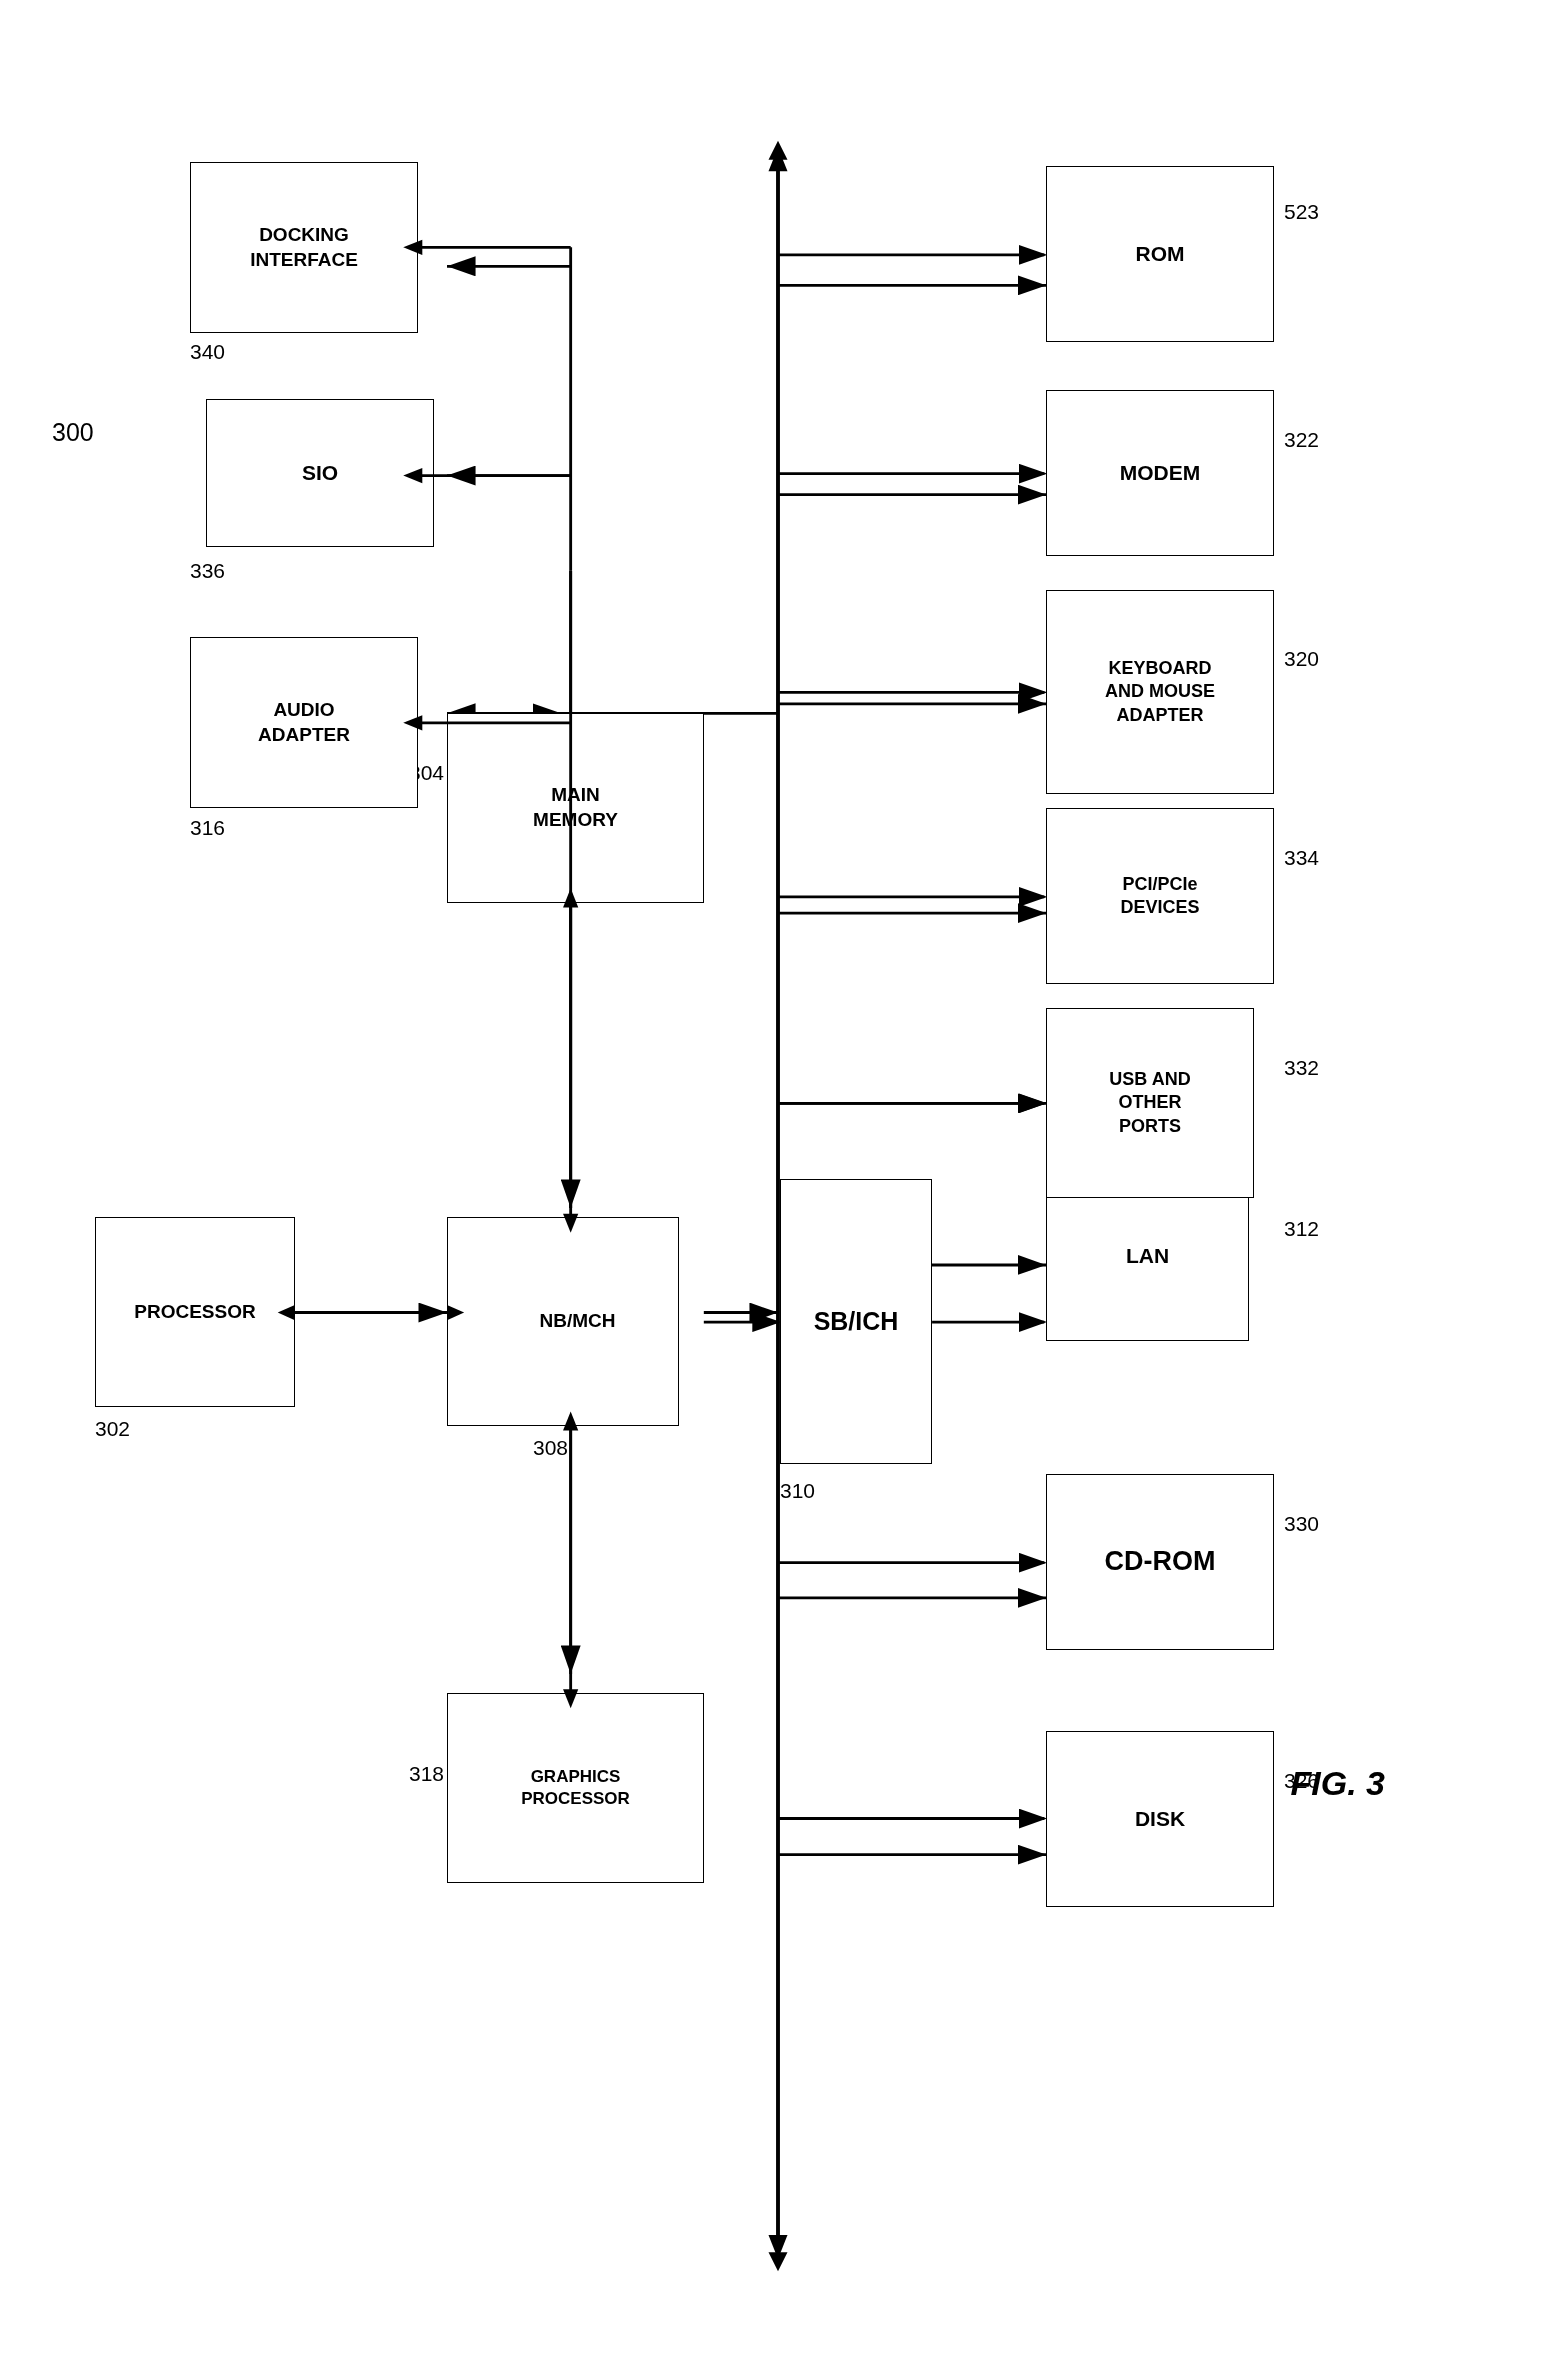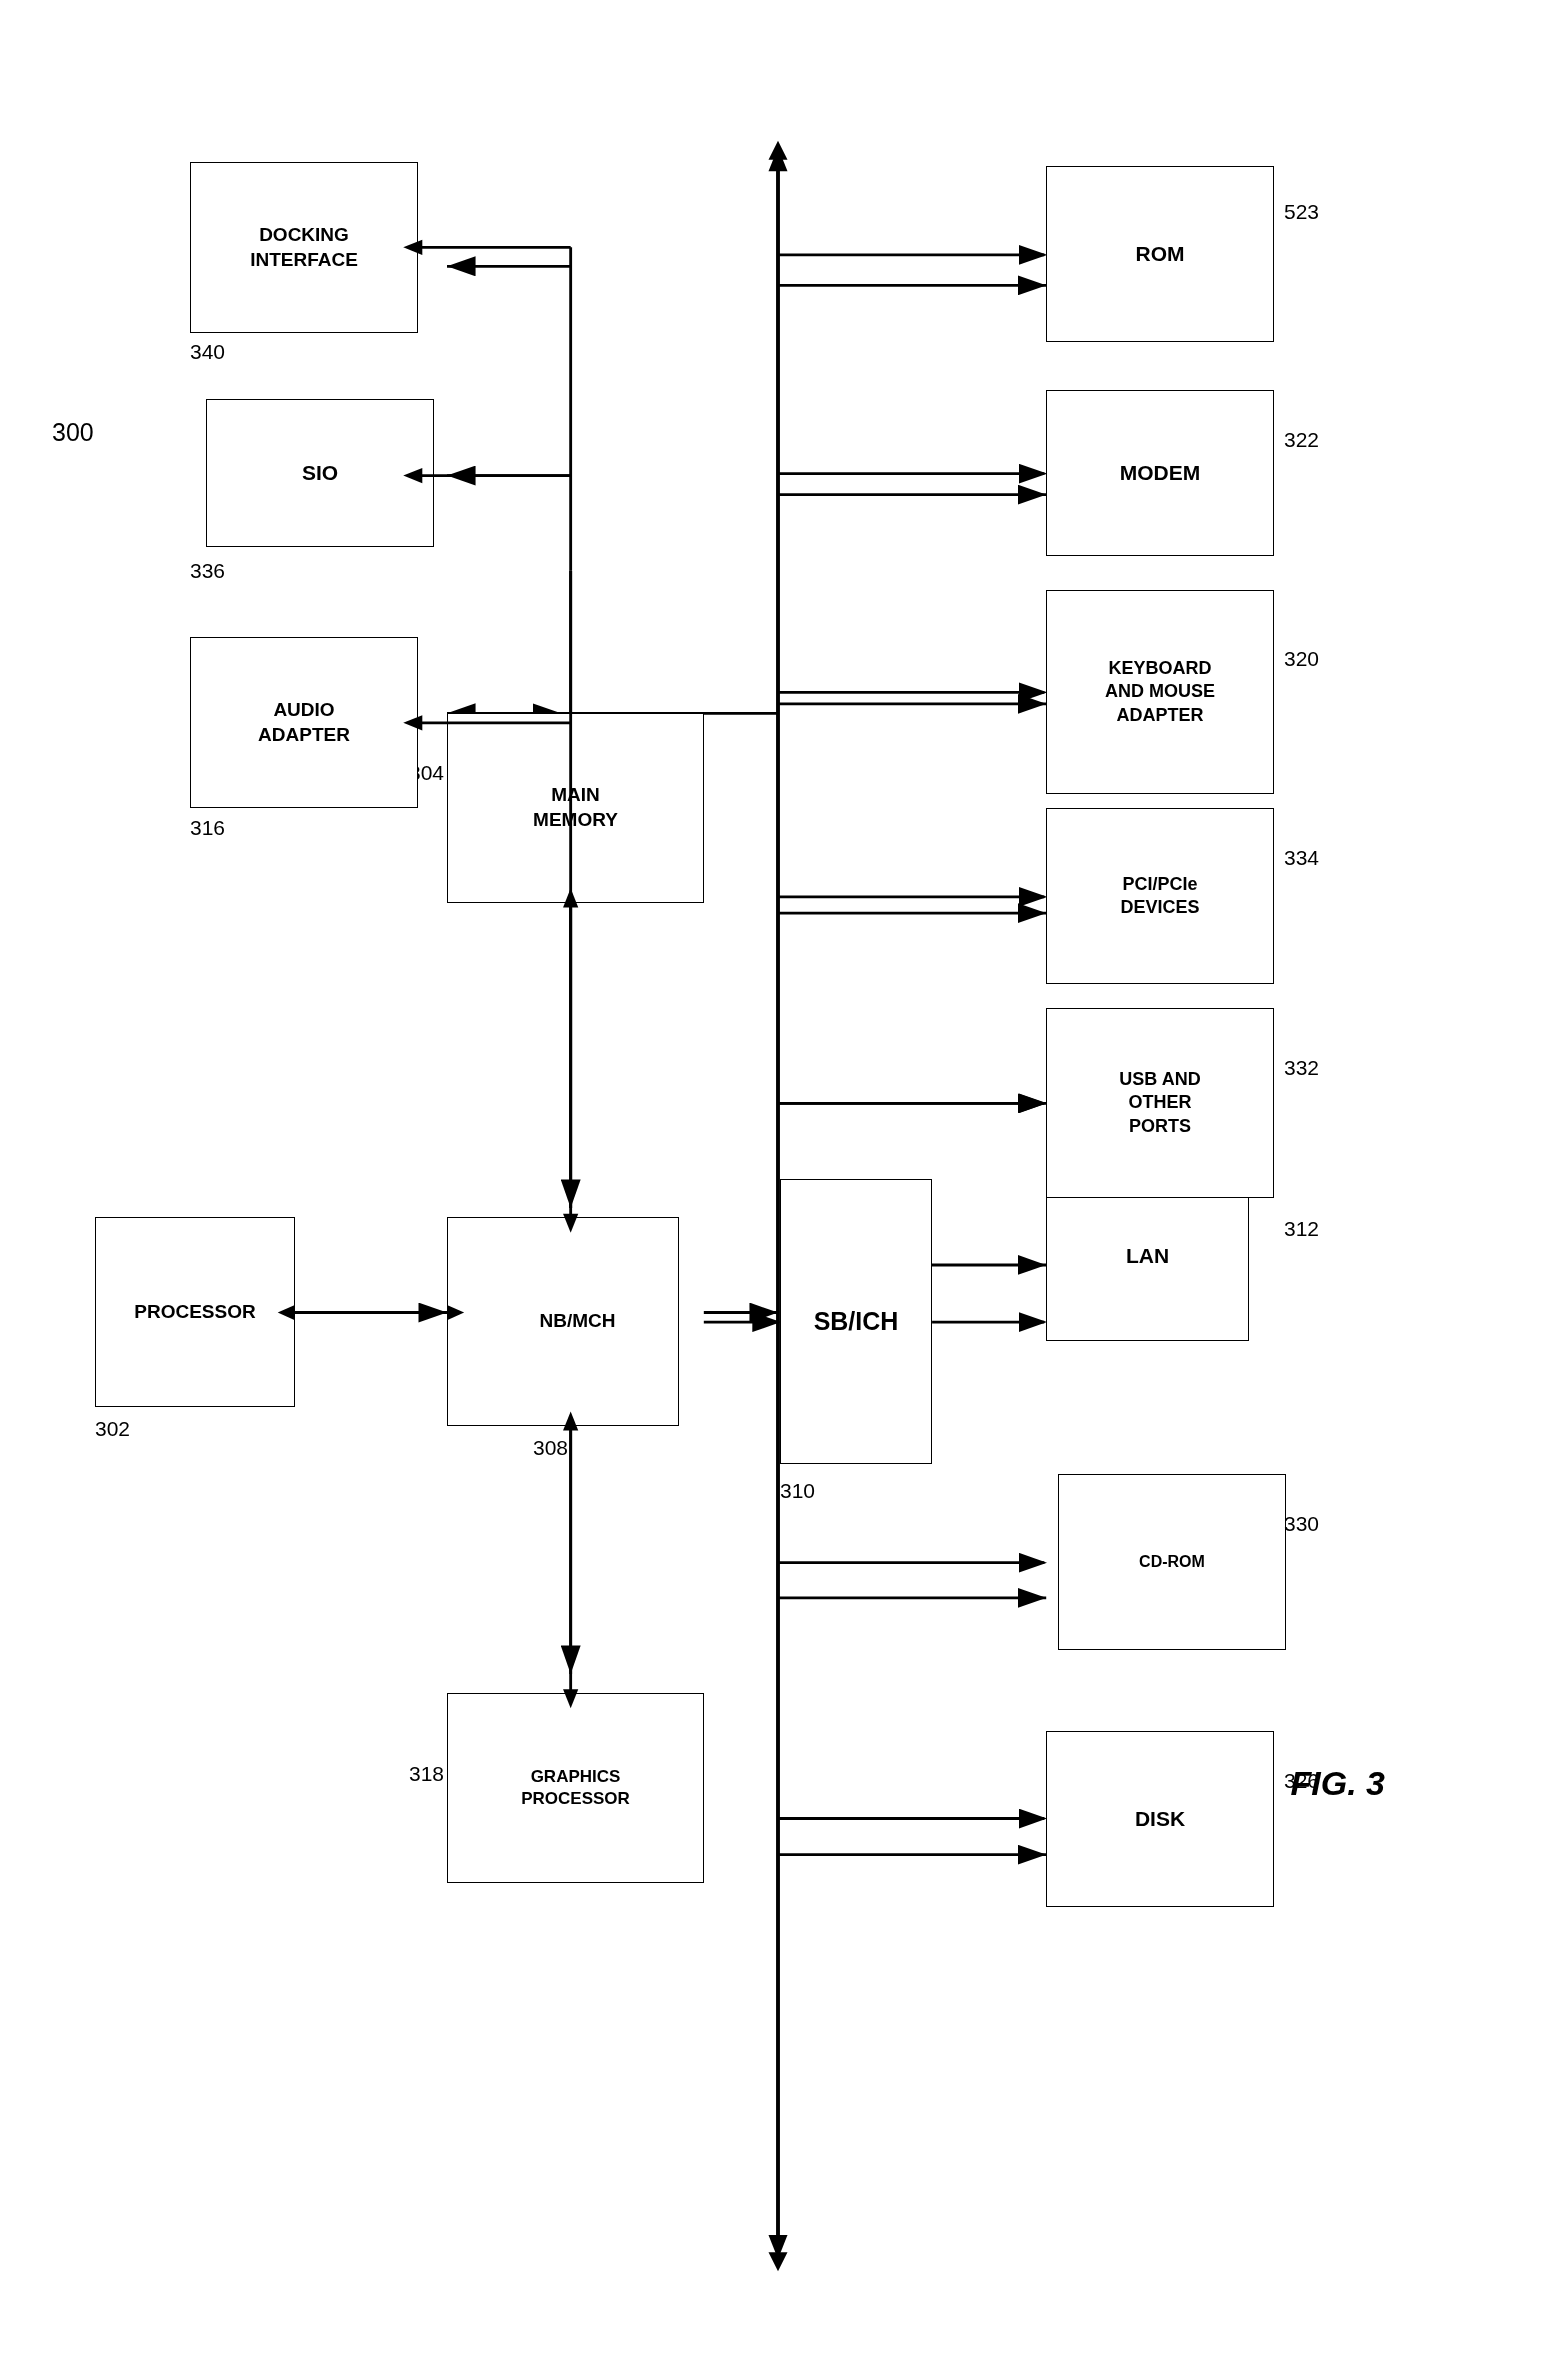--- a/index.html
+++ b/index.html
@@ -177,21 +177,21 @@
     <span>340</span>
   </div>
 
   <div class="box" style="left:1046px; top:1170px; width:203px; height:171px; font-size:21px;">
     <span>LAN</span>
   </div>
   <div class="label" style="left:1284px; top:1217px;">
     <span>312</span>
   </div>
 
-  <div class="box" style="left:1046px; top:1008px; width:228px; height:190px; font-size:18px;">
+  <div class="box" style="left:1046px; top:1008px; width:208px; height:190px; font-size:18px;">
     <span>USB AND<br>OTHER<br>PORTS</span>
   </div>
   <div class="label" style="left:1284px; top:1056px;">
     <span>332</span>
   </div>
 
   <div class="box" style="left:1046px; top:808px; width:228px; height:176px; font-size:18px;">
     <span>PCI/PCIe<br>DEVICES</span>
   </div>
   <div class="label" style="left:1284px; top:846px;">
@@ -212,21 +212,21 @@
     <span>322</span>
   </div>
 
   <div class="box" style="left:1046px; top:166px; width:228px; height:176px; font-size:21px;">
     <span>ROM</span>
   </div>
   <div class="label" style="left:1284px; top:200px;">
     <span>523</span>
   </div>
 
-  <div class="box" style="left:1046px; top:1474px; width:228px; height:176px; font-size:16px;margin-left:12px;">
+  <div class="box" style="left:1046px; top:1474px; width:228px; height:176px; font-size:27px;">
     <span>CD-ROM</span>
   </div>
   <div class="label" style="left:1284px; top:1512px;">
     <span>330</span>
   </div>
 
   <div class="box" style="left:1046px; top:1731px; width:228px; height:176px; font-size:21px;">
     <span>DISK</span>
   </div>
   <div class="label" style="left:1284px; top:1769px;">

